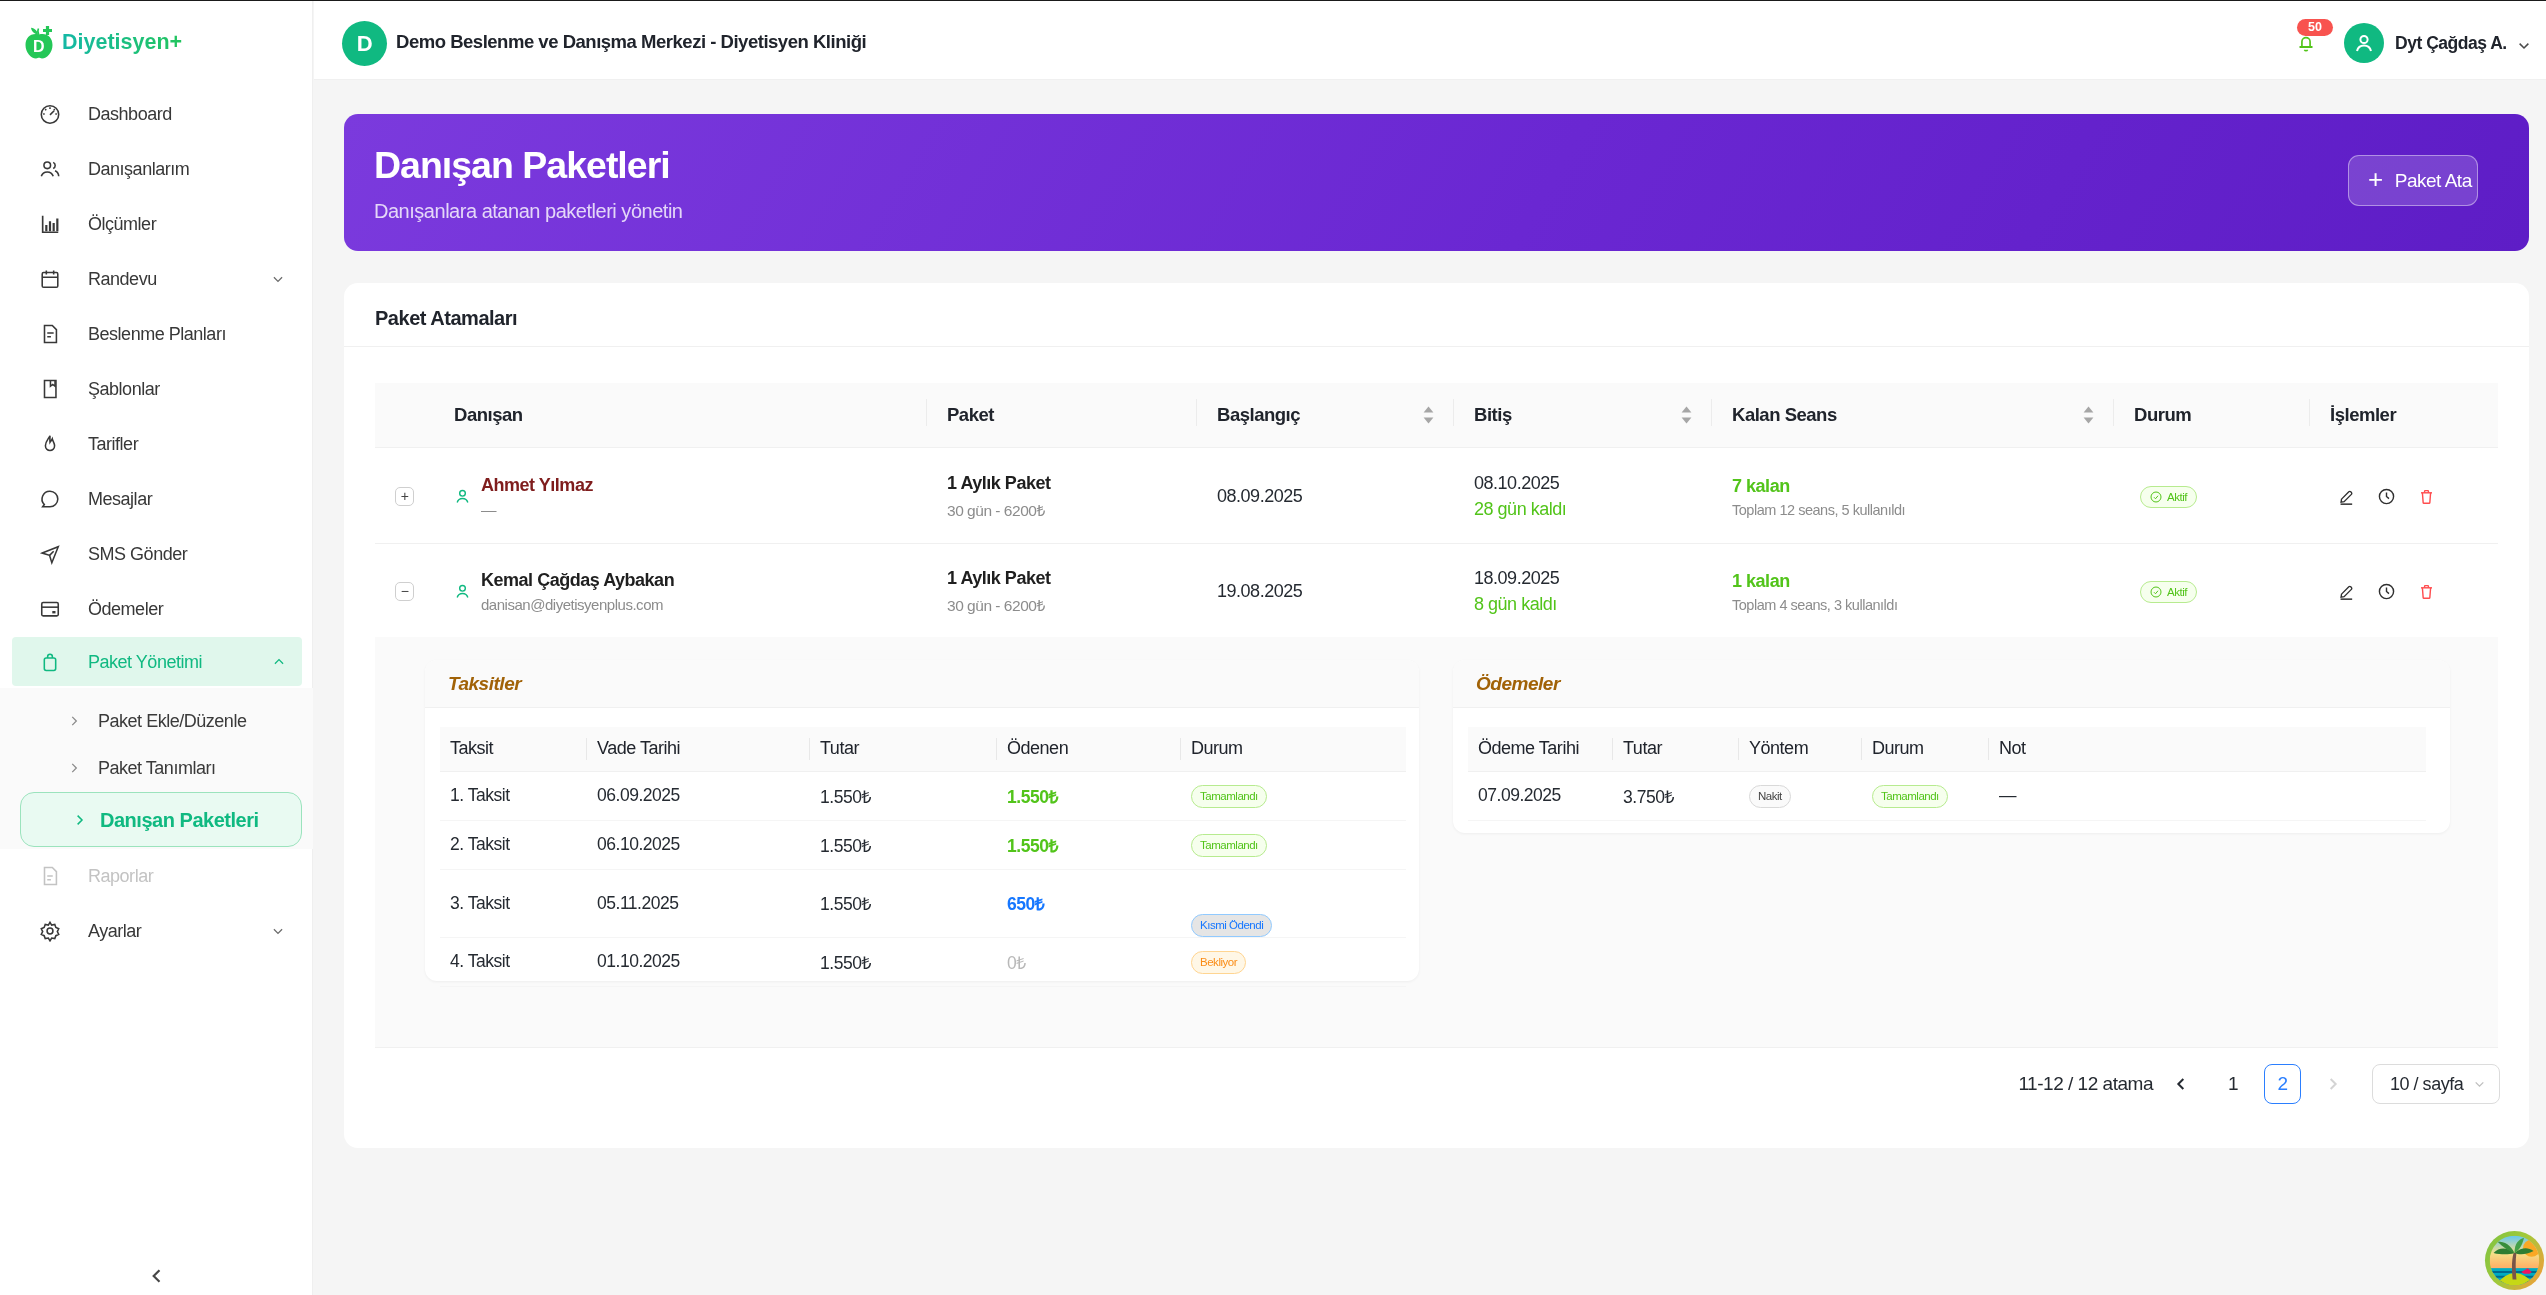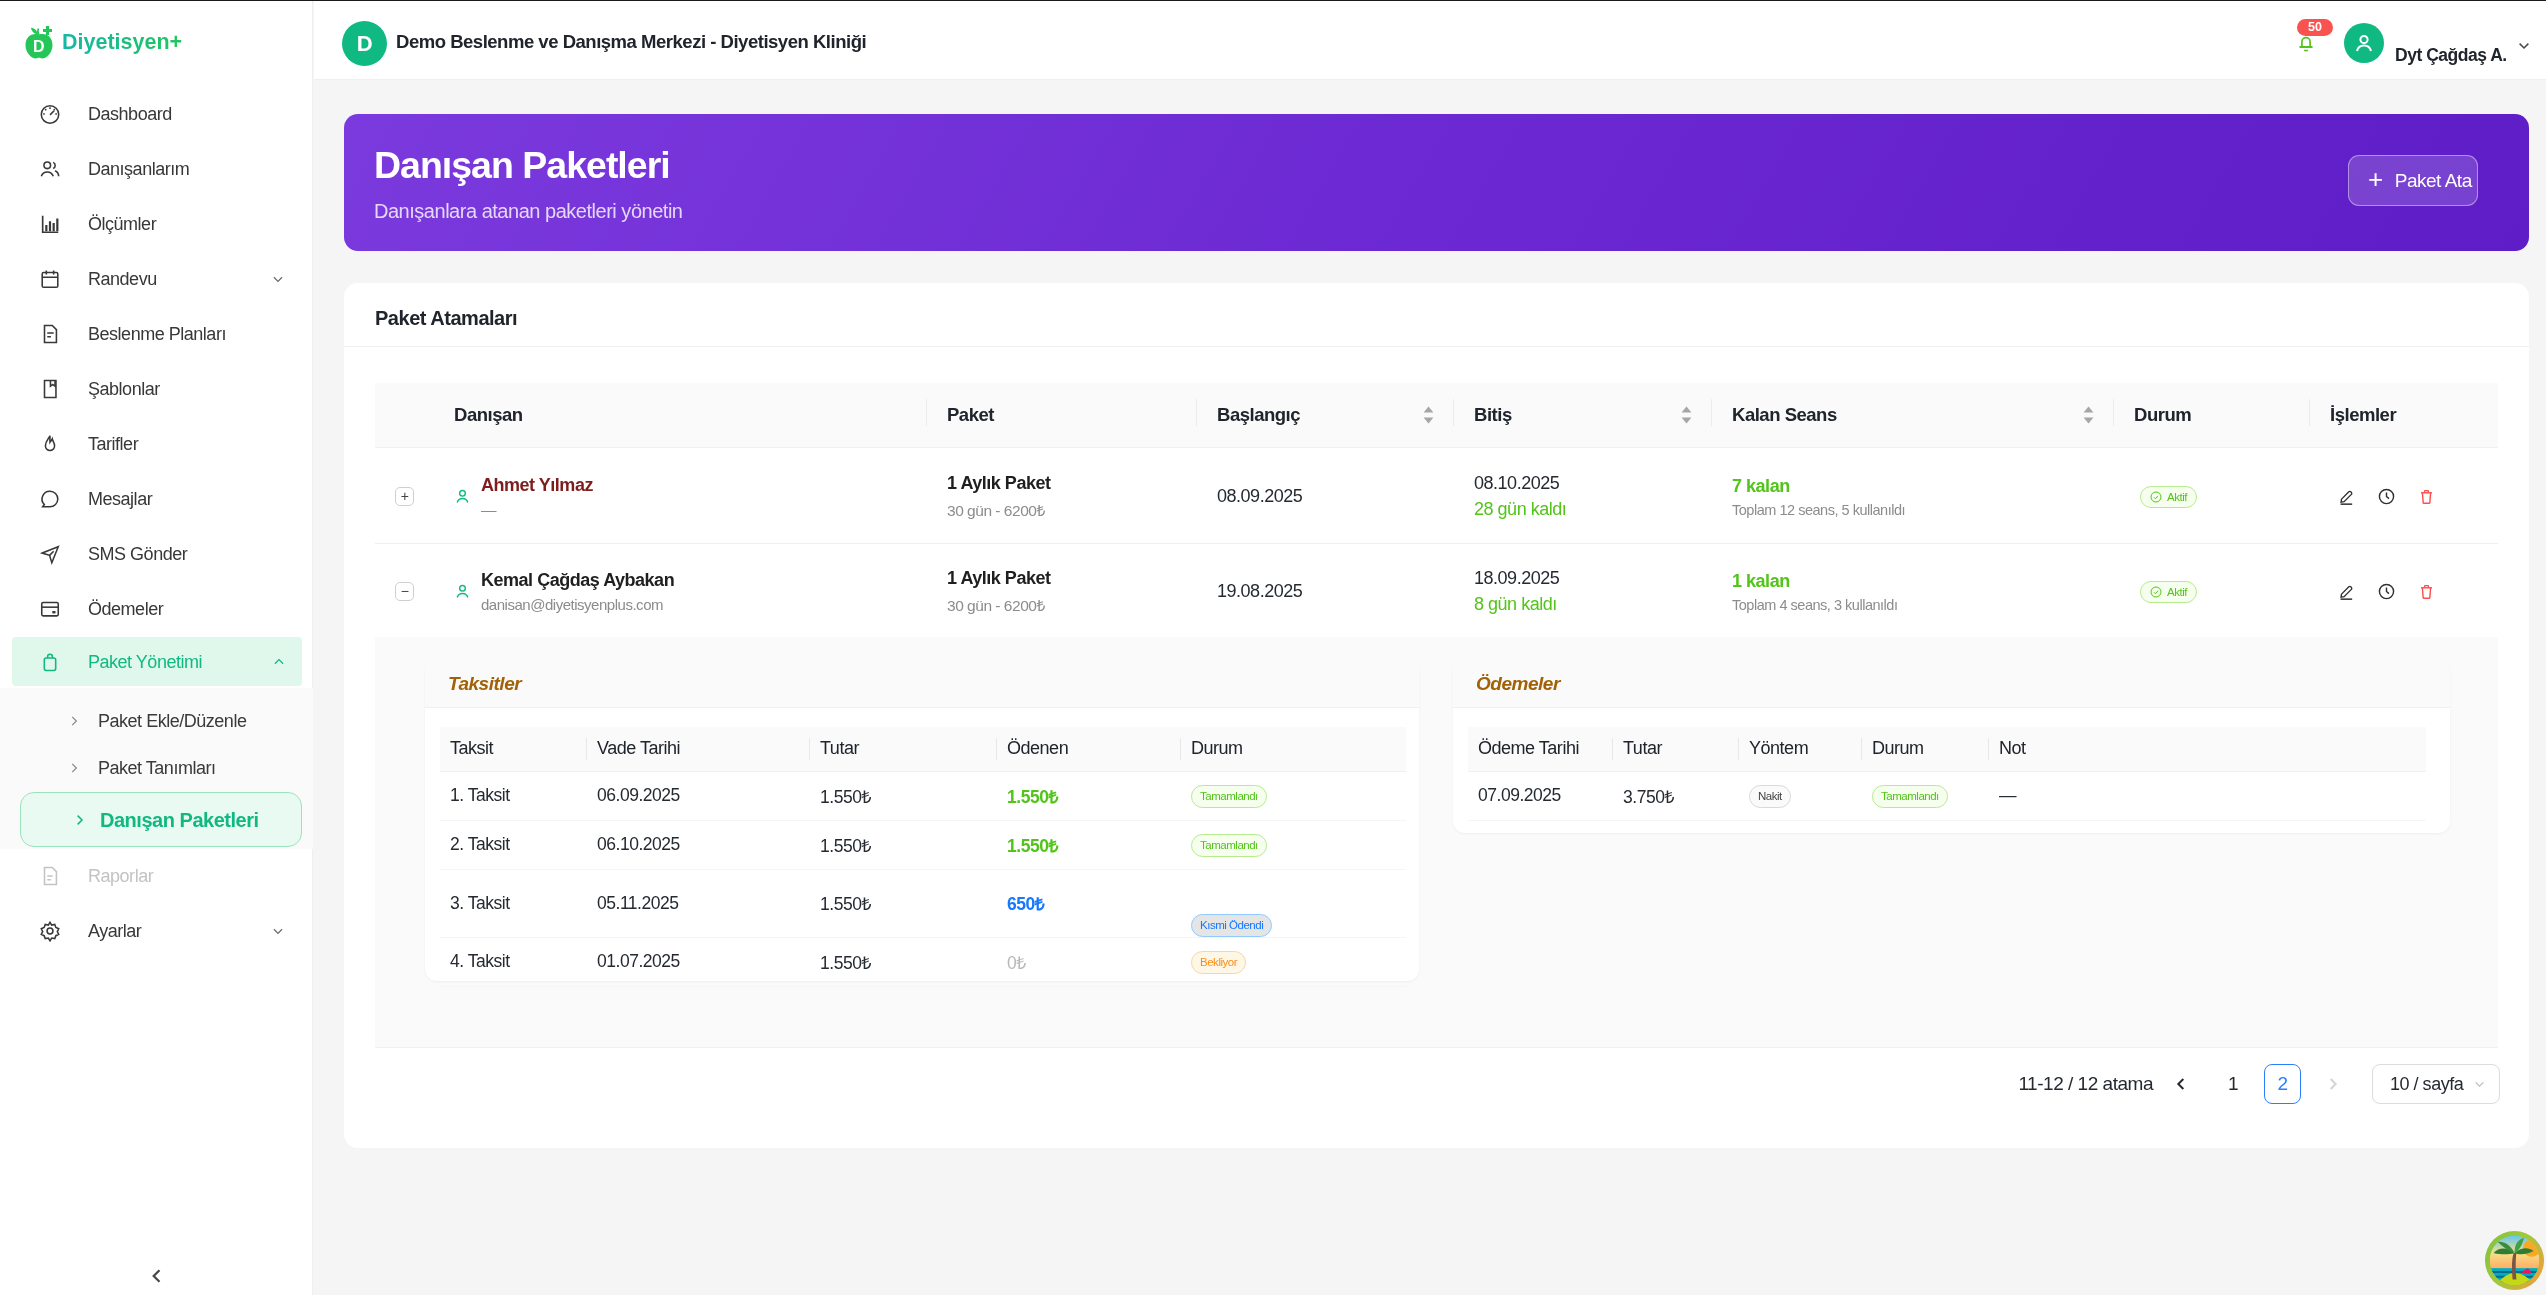--- a/index.html
+++ b/index.html
@@ -28,21 +28,21 @@
 #selItem .tx{position:absolute;left:79px;top:50%;transform:translateY(-50%);font-size:20px;font-weight:bold;color:#10b981;}
 #trigger{position:absolute;left:147px;top:1266px;width:20px;height:20px;color:#474747;}
 
 #topbar{position:absolute;left:314px;top:0;width:2232px;height:80px;background:#fff;}
 #brandAv{position:absolute;left:342px;top:21px;width:45px;height:45px;border-radius:50%;background:#10b981;color:#fff;font-size:22px;font-weight:bold;text-align:center;line-height:45px;}
 #brandTx{position:absolute;left:396px;top:42px;transform:translateY(-50%);font-size:18.5px;font-weight:bold;color:#20242c;white-space:nowrap;}
 #bell{position:absolute;left:2296px;top:34px;width:20px;height:20px;color:#52c41a;}
 #bellBadge{position:absolute;left:2297px;top:19px;width:36px;height:17px;background:#f8534f;border-radius:8.5px;color:#fff;font-size:12.5px;font-weight:bold;text-align:center;line-height:17px;z-index:3;letter-spacing:0;}
 #userAv{position:absolute;left:2344px;top:23px;width:40px;height:40px;border-radius:50%;background:#10b981;}
 #userAv svg{position:absolute;left:8px;top:8px;width:24px;height:24px;color:#fff;}
-#userName{position:absolute;left:2395px;top:43px;transform:translateY(-50%);font-size:17.5px;font-weight:600;color:#20242c;white-space:nowrap;margin-top:12px;}
+#userName{position:absolute;left:2395px;top:43px;transform:translateY(-50%);font-size:17.5px;font-weight:600;color:#20242c;white-space:nowrap;}
 #userArr{position:absolute;left:2516px;top:38px;width:16px;height:15px;color:#4a4a4a;}
 
 #banner{position:absolute;left:344px;top:114px;width:2185px;height:137px;border-radius:14px;background:linear-gradient(120deg,#7b3add 0%,#6a27d2 55%,#5e1dc6 100%);}
 #banner h1{position:absolute;left:30px;top:30px;font-size:37.5px;font-weight:bold;color:#fff;letter-spacing:-1px;}
 #banner p{position:absolute;left:30px;top:86px;font-size:20px;color:rgba(255,255,255,.8);}
 #pktBtn{position:absolute;left:2004px;top:41px;width:130px;height:51px;border-radius:11px;background:rgba(255,255,255,.16);border:1px solid rgba(255,255,255,.42);color:#fff;display:flex;align-items:center;justify-content:flex-start;padding-left:19px;gap:12px;white-space:nowrap;font-size:19px;}
 #pktBtn .pl{font-size:26px;font-weight:300;margin-top:-3px;}
 
 
 #card{position:absolute;left:344px;top:283px;width:2185px;height:865px;background:#fff;border-radius:14px;}
@@ -458,21 +458,21 @@
               </tr>
             <tr>
                 <td>3. Taksit</td>
                 <td>05.11.2025</td>
                 <td>1.550₺</td>
                 <td class="blue bold">650₺</td>
                 <td><span class="pill pBlue">Kısmi Ödendi</span></td>
               </tr>
             <tr>
                 <td>4. Taksit</td>
-                <td>01.07.2025</td>
+                <td>01.10.2025</td>
                 <td>1.550₺</td>
                 <td class="gray">0₺</td>
                 <td><span class="pill pOrange">Bekliyor</span></td>
               </tr>
           </tbody>
         </table>
       </div>
     </div>
     <div class="icard" id="odmCard">
       <div class="ihead">

